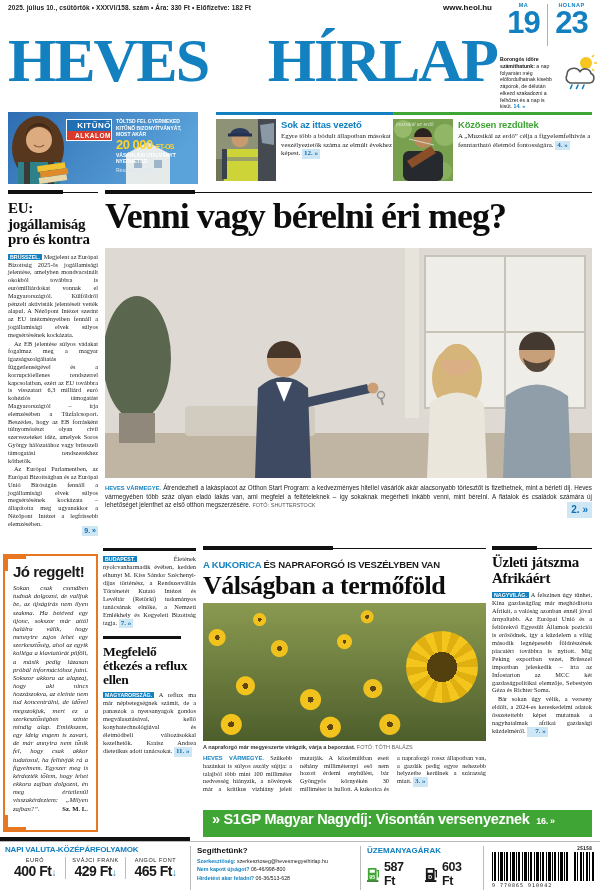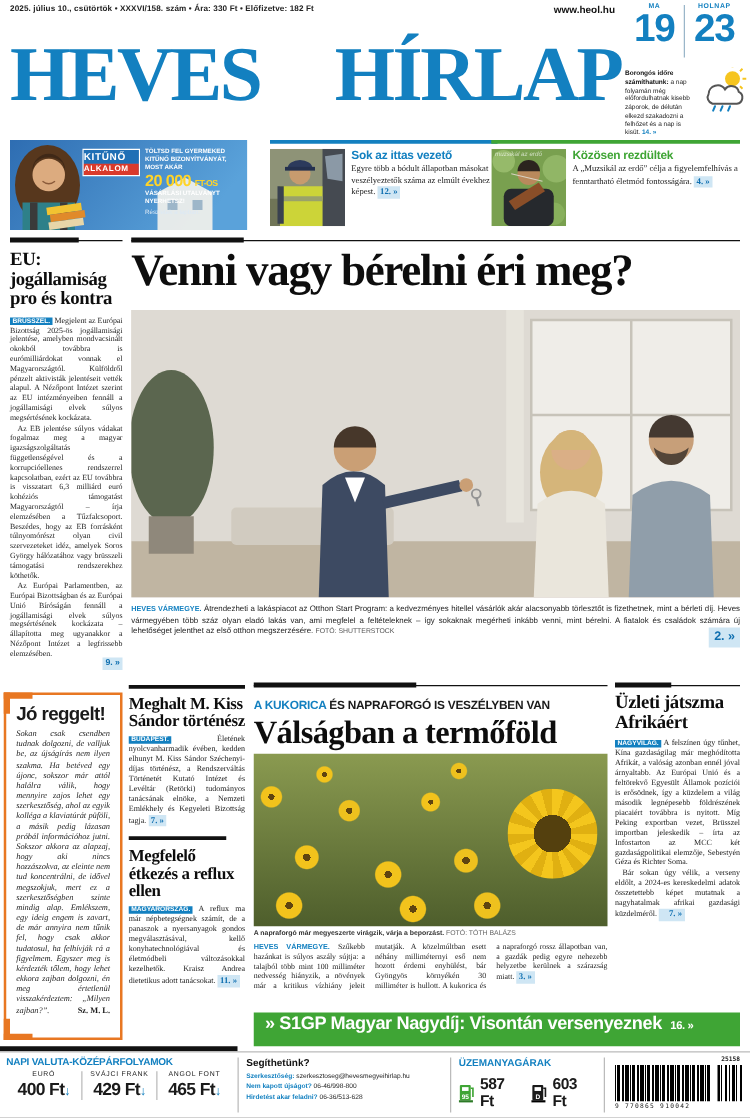--- a/index.html
+++ b/index.html
@@ -29,21 +29,21 @@
   .w-temp{font-size:31px;font-weight:bold;color:var(--blue);line-height:.95;letter-spacing:-1px}
   .w-div{width:1px;background:#9ab6c9;height:42px;margin-top:2px}
   .w-desc{position:absolute;left:0;top:54px;width:58px;font-size:5.2px;line-height:1.3;color:#222}
   .w-desc b{color:#111}
   .w-pref{color:var(--blue);font-weight:bold}
   .w-icon{position:absolute;right:0;top:52px;width:40px;height:36px}
 
   
   .ad{left:8px;top:112px;width:190px;height:72px;overflow:hidden}
   .ad svg{position:absolute;left:0;top:0}
-  .ad-badge{position:absolute;left:58px;top:7px;border:1px solid #fff;text-align:left;width:46px}
+  .ad-badge{position:absolute;left:58px;top:7px;border:1px solid #fff;text-align:right;width:46px}
   .ad-badge .b1{display:block;background:#1f6fb5;color:#fff;font-weight:bold;font-size:8px;letter-spacing:.5px;padding:1px 0}
   .ad-badge .b2{display:block;background:var(--red);color:#fff;font-weight:bold;font-size:6.5px;letter-spacing:.5px;padding:1px 0}
   .ad-text{position:absolute;left:108px;top:6px;width:78px;color:#fff;font-size:5px;font-weight:bold;line-height:1.3}
   .ad-amount{color:#ffd428;font-size:13px;line-height:1.1;letter-spacing:-.5px}
   .ad-amount small{font-size:7px}
   .ad-foot{font-weight:normal;color:#dce9f5;margin-top:2px}
 
   .teaser{top:112px;height:74px;border-top:3px solid var(--blue)}
   .teaser.green{border-top-color:var(--green)}
   .t1{left:216px;width:182px}
@@ -358,21 +358,20 @@
   <div class="abs gm">
     <div class="gm-title">Jó reggelt!</div>
     <div class="gm-text">
       <span>Sokan csak csendben tudnak dolgozni, de valljuk be, az újságírás nem ilyen szakma. Ha betéved egy újonc, sokszor már attól halálra válik, hogy mennyire zajos lehet egy szerkesztőség, ahol az egyik kolléga a klaviatúrát püföli, a másik pedig lázasan próbál információhoz jutni. Sokszor akkora az alapzaj, hogy aki nincs hozzászokva, az eleinte nem tud koncentrálni, de idővel megszokjuk, mert ez a szerkesztőségben szinte mindig alap. Emlékszem, egy ideig engem is zavart, de már annyira nem tűnik fel, hogy csak akkor tudatosul, ha felhívják rá a figyelmem. Egyszer meg is kérdezték tőlem, hogy lehet ekkora zajban dolgozni, én meg értetlenül visszakérdeztem: „Milyen zajban?”.</span>
       <span class="gm-author">Sz. M. L.</span>
     </div>
   </div>
 
   <div class="abs col2">
     <div class="rule2"></div>
-    <div class="h-serif title">Meghalt M. Kiss Sándor történész</div>
     <div class="body-txt">
       <p><span class="loc">BUDAPEST.</span><span> Életének nyolcvanharmadik évében, kedden elhunyt M. Kiss Sándor Széchenyi-díjas történész, a Rendszerváltás Történetét Kutató Intézet és Levéltár (Retörki) tudományos tanácsának elnöke, a Nemzeti Emlékhely és Kegyeleti Bizottság tagja.</span>
       <span class="pref">7. »</span></p>
     </div>
     <div class="divider"></div>
     <div class="h-serif title" style="margin-top:0">Megfelelő étkezés a reflux ellen</div>
     <div class="body-txt">
       <p><span class="loc">MAGYARORSZÁG.</span><span> A reflux ma már népbetegségnek számít, de a panaszok a nyersanyagok gondos megválasztásával, kellő konyhatechnológiával és életmódbeli változásokkal kezelhetők. Kraisz Andrea dietetikus adott tanácsokat.</span>
       <span class="pref">11. »</span></p>
     </div>

